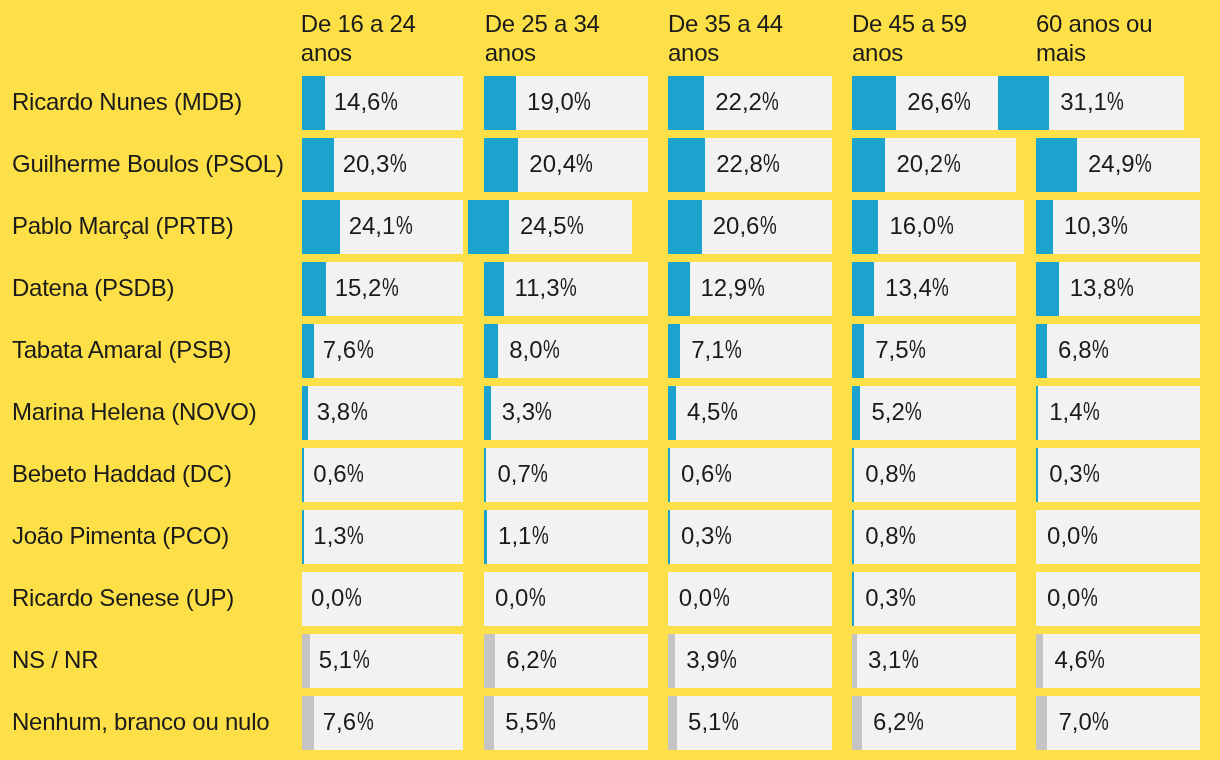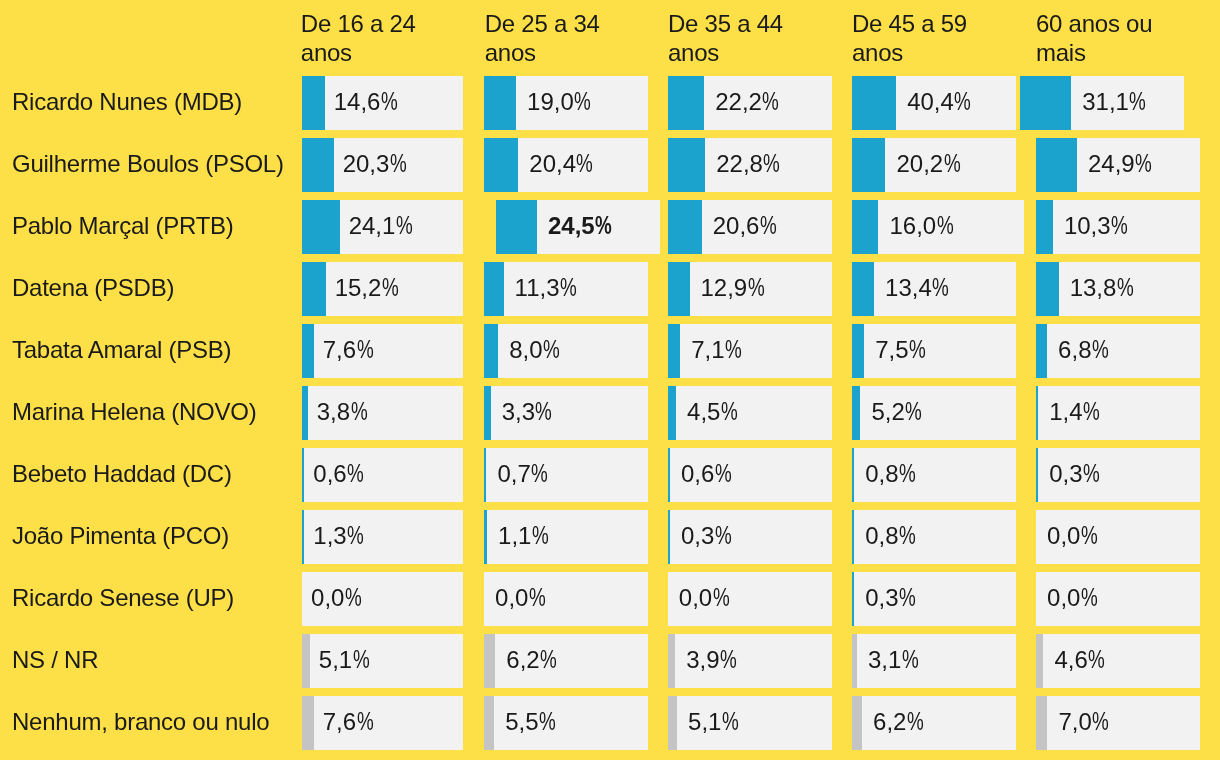--- a/index.html
+++ b/index.html
@@ -63,23 +63,23 @@
     <div class="cell" style="left:484.0px; width:163.8px;">
       <div class="bar" style="width:32.03px;"></div>
       <div class="val" style="left:43.08px;"><span>19,0</span><span class="pct">%</span></div>
     </div>
     <div class="cell" style="left:667.9px; width:163.9px;">
       <div class="bar" style="width:36.45px;"></div>
       <div class="val" style="left:47.35px;"><span>22,2</span><span class="pct">%</span></div>
     </div>
     <div class="cell" style="left:851.9px; width:163.9px;">
       <div class="bar" style="width:44.22px;"></div>
-      <div class="val" style="left:55.27px;"><span>40,4</span><span class="pct">%</span></div>
-    </div>
-    <div class="cell" style="left:1020px; width:163.5px;">
+      <div class="val" style="left:55.27px;"><span>26,6</span><span class="pct">%</span></div>
+    </div>
+    <div class="cell" style="left:998px; width:163.5px;padding-left:22px;">
       <div class="bar" style="width:51.16px;"></div>
       <div class="val" style="left:62.22px;"><span>31,1</span><span class="pct">%</span></div>
     </div>
   </div>
   <div class="row" style="top:138.0px;">
     <div class="row-label">Guilherme Boulos (PSOL)</div>
     <div class="cell" style="left:302.0px; width:161.4px;">
       <div class="bar" style="width:31.57px;"></div>
       <div class="val" style="left:40.67px;"><span>20,3</span><span class="pct">%</span></div>
     </div>
@@ -99,21 +99,21 @@
       <div class="bar" style="width:40.93px;"></div>
       <div class="val" style="left:51.98px;"><span>24,9</span><span class="pct">%</span></div>
     </div>
   </div>
   <div class="row" style="top:200.0px;">
     <div class="row-label">Pablo Marçal (PRTB)</div>
     <div class="cell" style="left:302.0px; width:161.4px;">
       <div class="bar" style="width:37.54px;"></div>
       <div class="val" style="left:46.64px;"><span>24,1</span><span class="pct">%</span></div>
     </div>
-    <div class="cell" style="left:496px; width:163.8px;font-weight:bold;">
+    <div class="cell" style="left:468px; width:163.8px;">
       <div class="bar" style="width:40.94px;"></div>
       <div class="val" style="left:51.99px;"><span>24,5</span><span class="pct">%</span></div>
     </div>
     <div class="cell" style="left:667.9px; width:163.9px;">
       <div class="bar" style="width:33.90px;"></div>
       <div class="val" style="left:44.80px;"><span>20,6</span><span class="pct">%</span></div>
     </div>
     <div class="cell" style="left:851.9px; width:163.9px;padding-left:8px;">
       <div class="bar" style="width:26.52px;"></div>
       <div class="val" style="left:37.57px;"><span>16,0</span><span class="pct">%</span></div>

